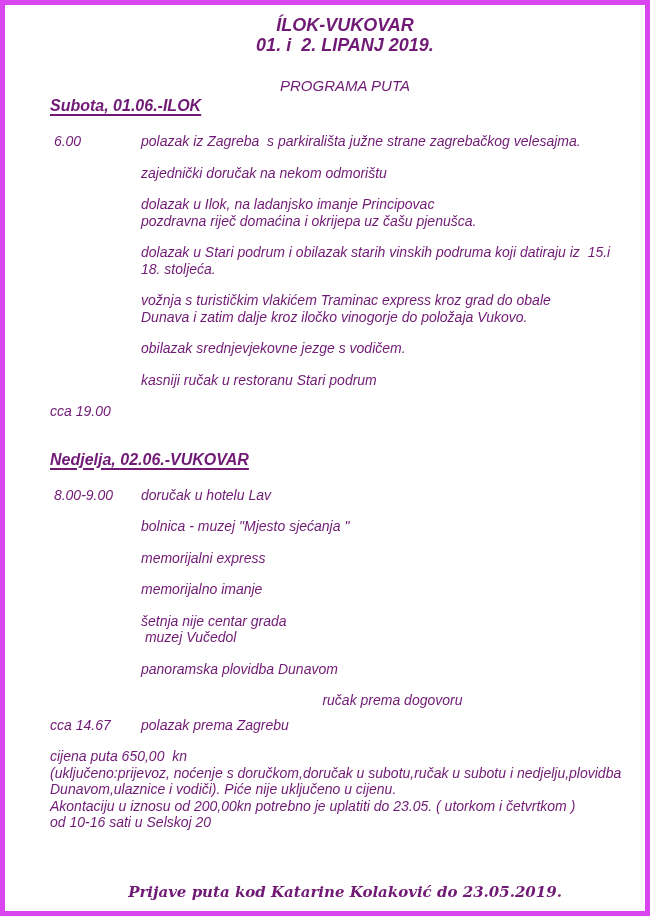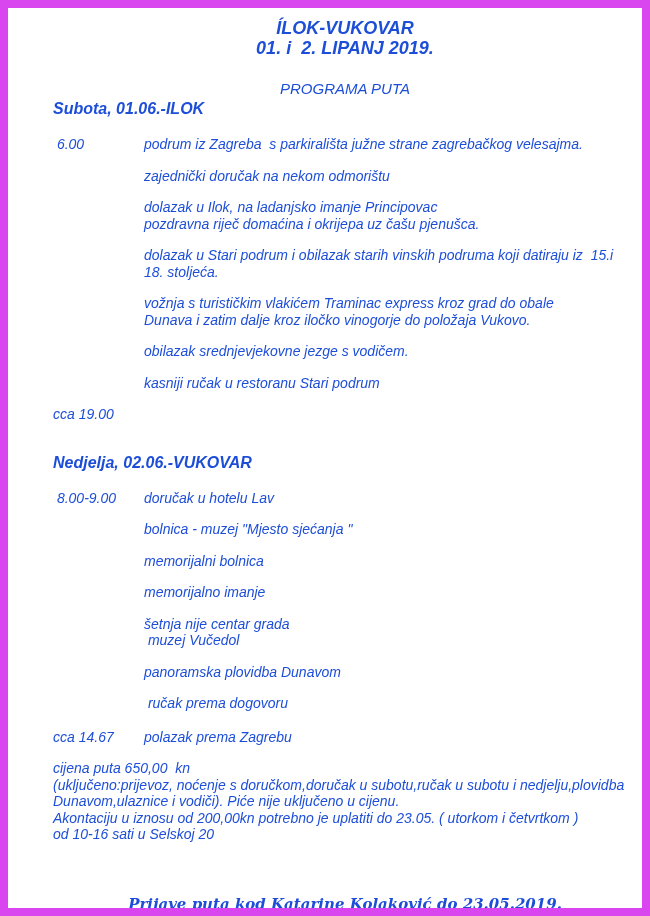--- a/index.html
+++ b/index.html
@@ -2,25 +2,25 @@
 <html><head>
 <meta charset="utf-8">
 <style>
   html, body { margin: 0; padding: 0; background: #ffffff; }
 
   .page {
     position: relative;
     width: 650px;
     height: 916px;
     box-sizing: border-box;
-    border: 8px solid #d946ef;
+    border: 5px solid #d946ef;
     background: #ffffff;
     font-family: "Liberation Sans", sans-serif;
     font-style: italic;
-    color: #1d4ed8;
+    color: #701a75;
     overflow: hidden;
   }
 
   .content {
     box-sizing: border-box;
     width: 100%;
     height: 100%;
     padding: 10px 5px 0 45px;
   }
 
@@ -40,29 +40,30 @@
     white-space: pre-wrap;
   }
 
   .day-heading {
     margin-top: 2px;
     font-size: 16px;
     line-height: 19px;
     font-weight: bold;
   }
   .day-heading span {
+    text-decoration: underline;
     text-decoration-thickness: 1.5px;
     text-underline-offset: 3px;
     margin-top: 12px;
   }
 
   .rows { margin-top: 18px; font-size: 14px; line-height: 16.5px; }
 
   .row { display: flex; margin-bottom: 15px; }
-  .row.tight { margin-bottom: 17px; }
+  .row.tight { margin-bottom: 8px; text-align: center; }
 
   .time {
     flex: 0 0 91px;
     width: 91px;
     white-space: pre;
   }
 
   .desc {
     flex: 1;
     white-space: pre-wrap;
@@ -98,21 +99,21 @@
       <div class="title-line">ÍLOK-VUKOVAR</div>
       <div class="title-line">01. i  2. LIPANJ 2019.</div>
       <div class="subtitle">PROGRAMA PUTA</div>
     </div>
 
     <div class="section-saturday">
       <div class="day-heading"><span>Subota, 01.06.-ILOK</span></div>
       <div class="rows">
         <div class="row">
           <div class="time"> 6.00</div>
-          <div class="desc">podrum iz Zagreba  s parkirališta južne strane zagrebačkog velesajma.</div>
+          <div class="desc">polazak iz Zagreba  s parkirališta južne strane zagrebačkog velesajma.</div>
         </div>
         <div class="row">
           <div class="time"></div>
           <div class="desc">zajednički doručak na nekom odmorištu</div>
         </div>
         <div class="row">
           <div class="time"></div>
           <div class="desc">dolazak u Ilok, na ladanjsko imanje Principovac
 pozdravna riječ domaćina i okrijepa uz čašu pjenušca.</div>
         </div>
@@ -146,21 +147,21 @@
         <div class="row">
           <div class="time"> 8.00-9.00</div>
           <div class="desc">doručak u hotelu Lav</div>
         </div>
         <div class="row">
           <div class="time"></div>
           <div class="desc">bolnica - muzej "Mjesto sjećanja "</div>
         </div>
         <div class="row">
           <div class="time"></div>
-          <div class="desc">memorijalni bolnica</div>
+          <div class="desc">memorijalni express</div>
         </div>
         <div class="row">
           <div class="time"></div>
           <div class="desc">memorijalno imanje</div>
         </div>
         <div class="row">
           <div class="time"></div>
           <div class="desc">šetnja nije centar grada
  muzej Vučedol</div>
         </div>

